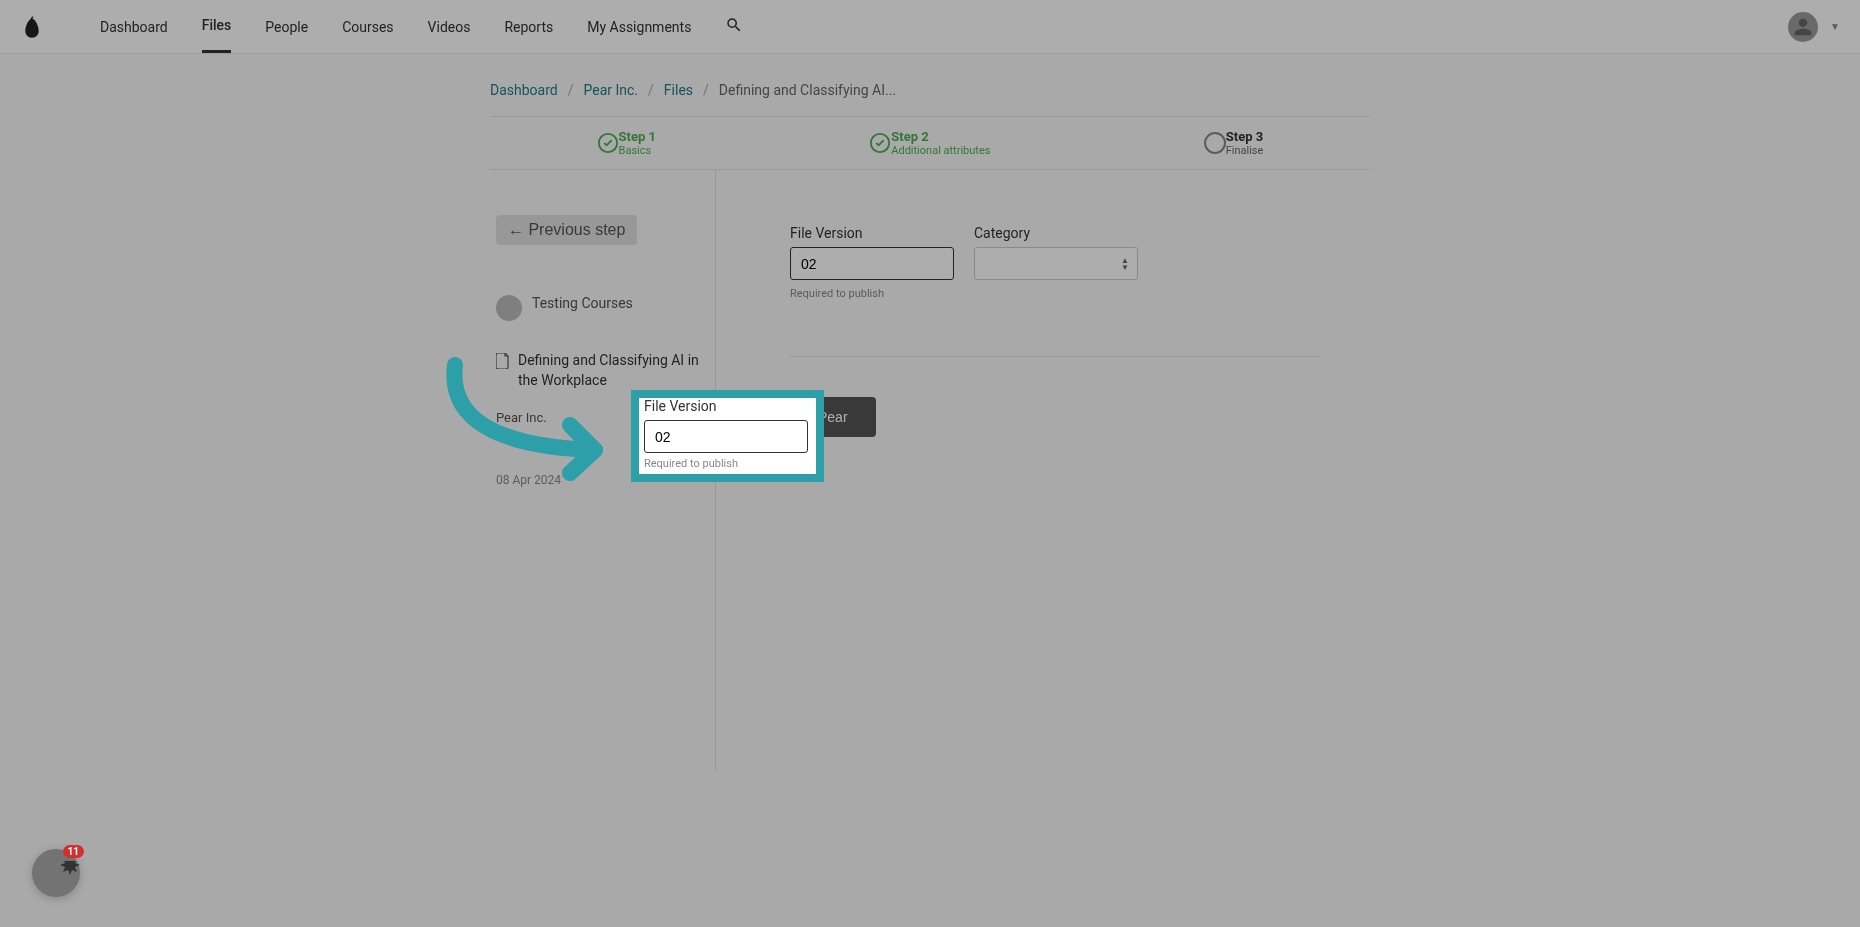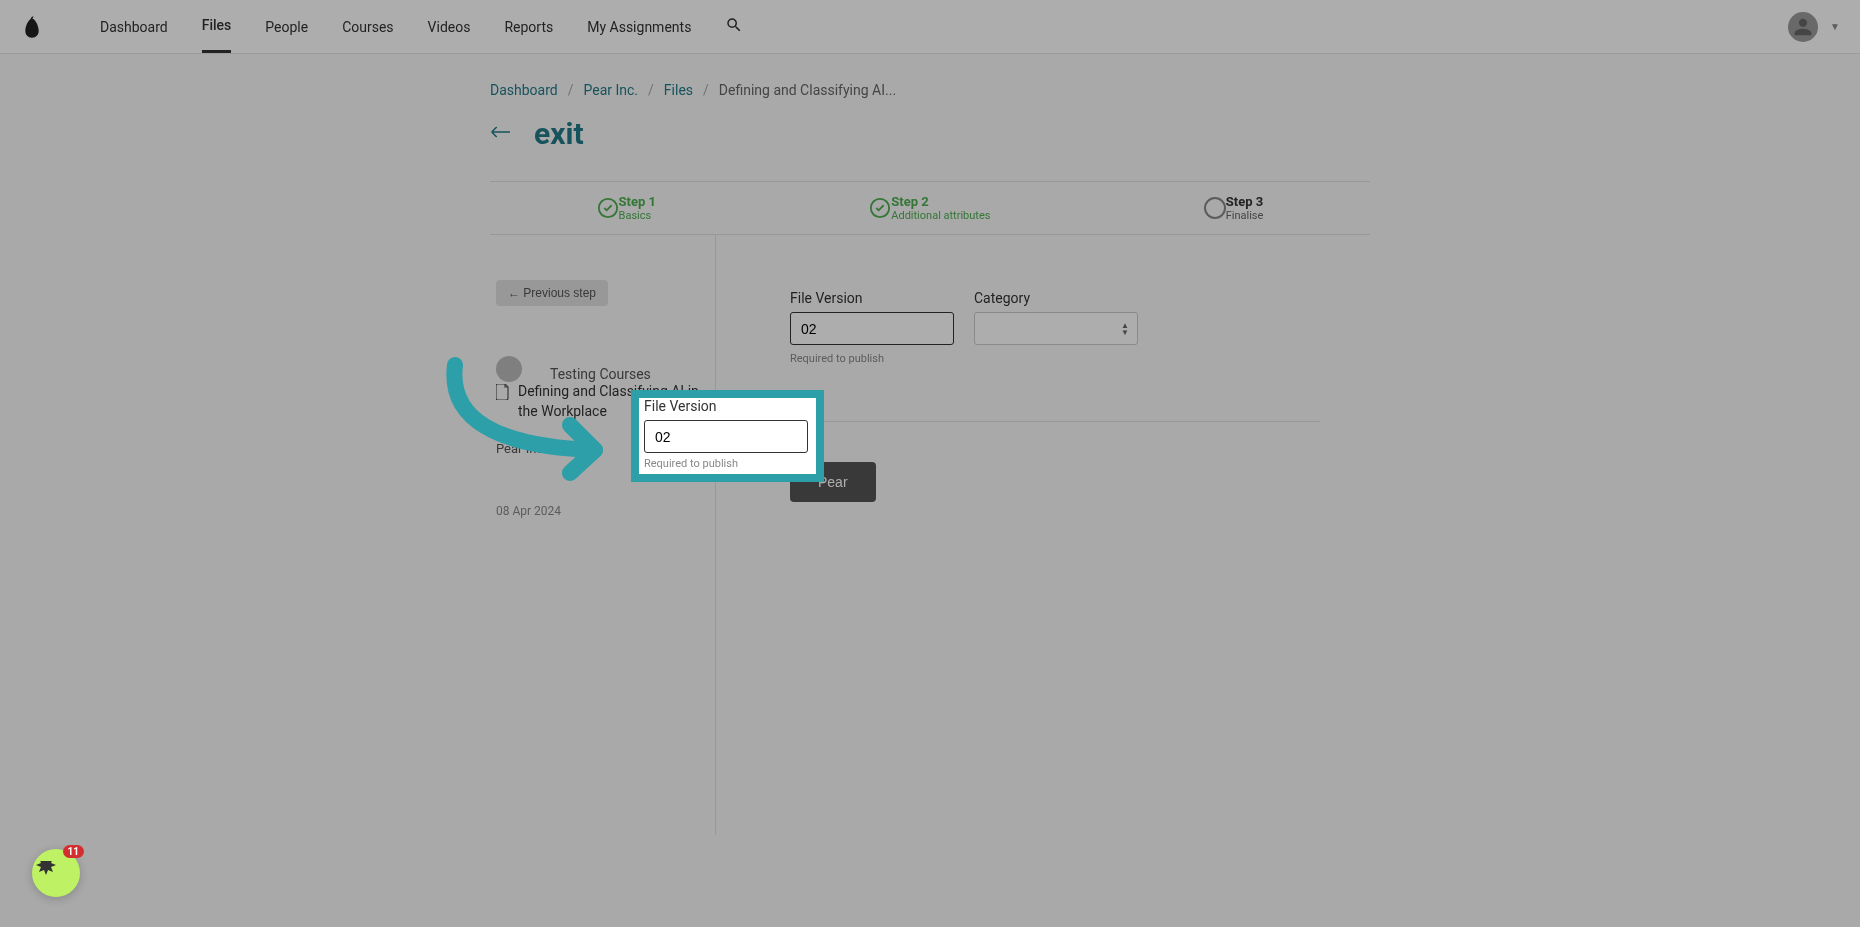--- a/index.html
+++ b/index.html
@@ -119,29 +119,30 @@
       width: 226px;
       padding: 45px 10px 0 6px;
       border-right: 1px solid #e0e0e0;
       min-height: 600px;
     }
     .prev-btn {
       background: #e0e0e0;
       border: none;
       border-radius: 4px;
       padding: 6px 12px;
-      font-size: 12px;
+      font-size: 16px;
       color: #555;
       cursor: pointer;
       margin-bottom: 50px;
     }
     .user-row {
       display: flex;
-      align-items: flex-end;
-      gap: 28px;
+      align-items: flex-start;
+      gap: 10px;
+      margin-bottom: 30px;
     }
     .user-avatar {
       width: 26px;
       height: 26px;
       border-radius: 50%;
       background: #bbb;
     }
     .user-name { font-size: 14px; color: #555; }
     .file-title-row {
       display: flex;
@@ -233,25 +234,25 @@
     }
 
     
     .chat-widget {
       position: absolute;
       left: 32px;
       bottom: 30px;
       width: 48px;
       height: 48px;
       border-radius: 50%;
-      background: #bef264;
+      background: #737373;
       box-shadow: 0 2px 10px rgba(0,0,0,0.2);
       display: flex;
       align-items: center;
-      justify-content: flex-start;
+      justify-content: flex-end;
     }
     .chat-badge {
       position: absolute;
       top: -4px;
       right: -4px;
       background: #d32f2f;
       color: #fff;
       font-size: 10px;
       border-radius: 10px;
       padding: 1px 5px;
@@ -297,28 +298,20 @@
   <div class="breadcrumb">
     <a href="#">Dashboard</a>
     <span class="sep">/</span>
     <a href="#">Pear Inc.</a>
     <span class="sep">/</span>
     <a href="#">Files</a>
     <span class="sep">/</span>
     <span>Defining and Classifying AI...</span>
   </div>
 
-  <div class="exit-row">
-    <span class="back-arrow">
-      <svg width="20" height="14" viewBox="0 0 24 14">
-          <path d="M24 7H2m0 0l6-6M2 7l6 6" stroke="#237b88" stroke-width="1.8" fill="none"></path>
-        </svg>
-    </span>
-    <span class="exit-title">exit</span>
-  </div>
 
   <div class="steps-bar">
     <div class="step done">
       <span class="step-icon done">
         <svg width="22" height="22" viewBox="0 0 24 24">
             <circle cx="12" cy="12" r="10" stroke="#4caf50" stroke-width="2" fill="none"></circle>
             <path d="M8 12l2.5 2.5L16 9" stroke="#4caf50" stroke-width="2" fill="none"></path>
           </svg>
       </span>
       <span class="step-text">

